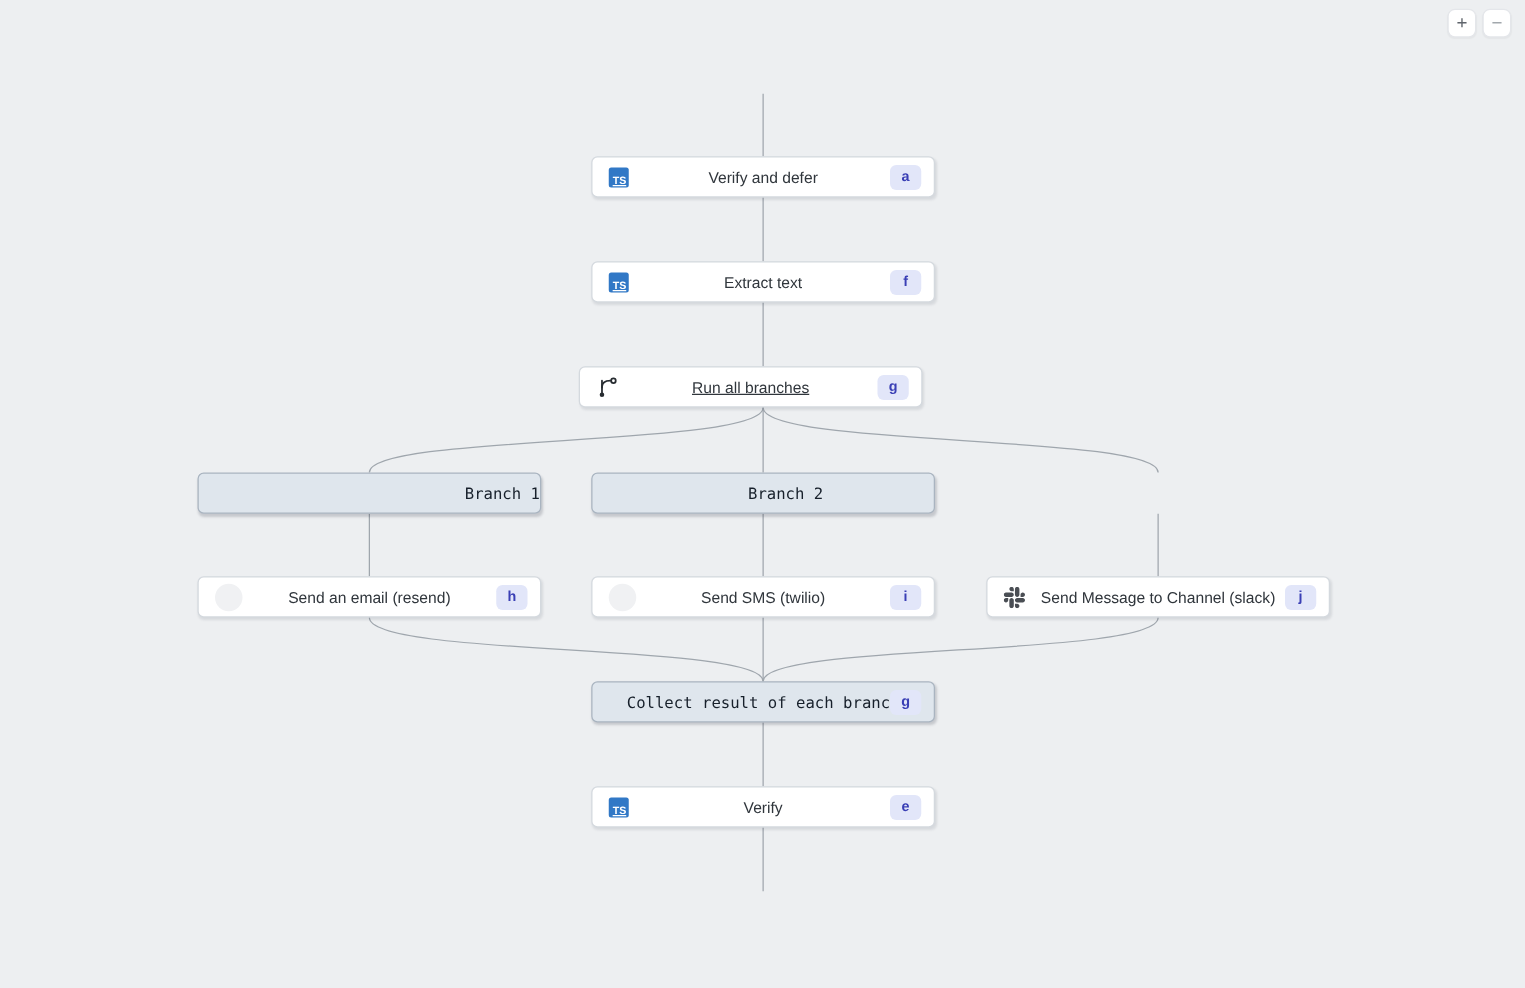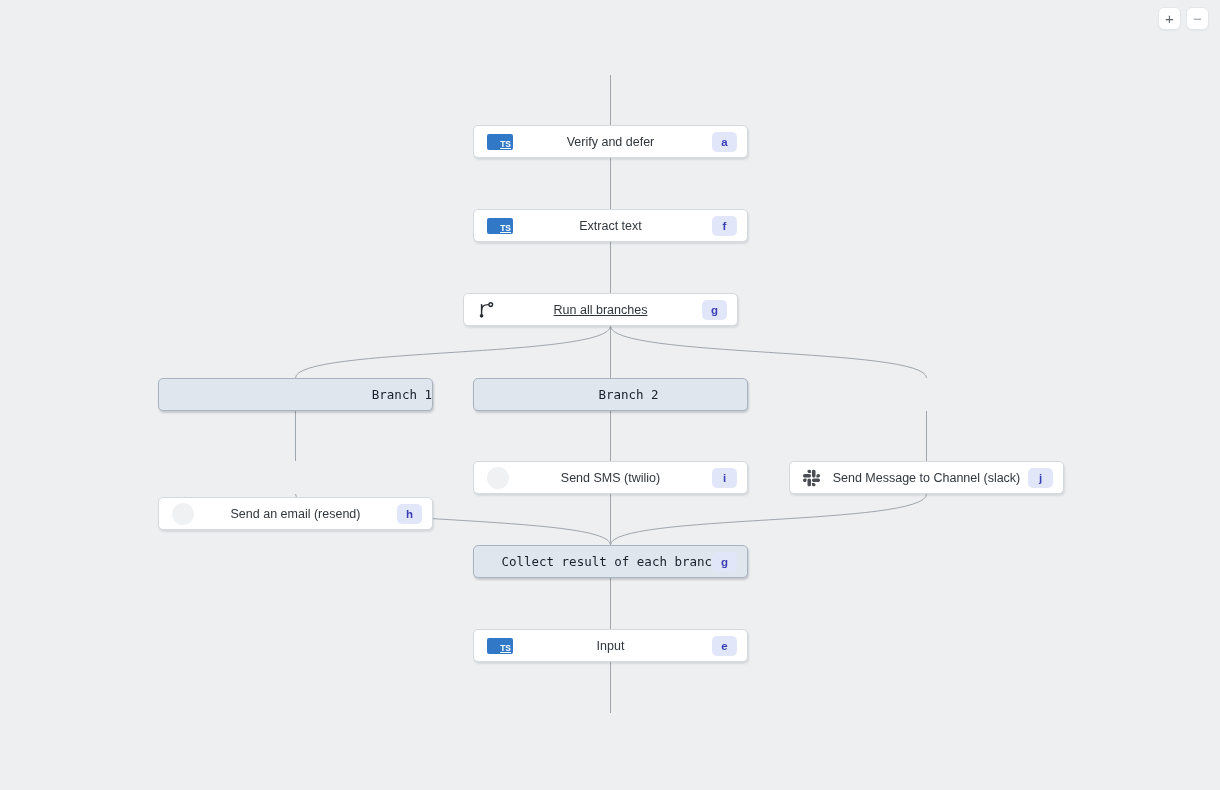--- a/index.html
+++ b/index.html
@@ -50,21 +50,21 @@
     background:var(--badge-bg);color:var(--badge-fg);
     border-radius:5px;font-weight:bold;font-size:11.5px;
     font-family:"Liberation Sans",sans-serif;
     display:flex;align-items:center;justify-content:center;
   }
   .node__icon{
     position:absolute;left:13px;top:50%;transform:translateY(-50%);
     display:flex;align-items:center;justify-content:center;
   }
   .ts-icon{
-    width:26px;height:16px;background:var(--ts-blue);border-radius:2px;
+    width:16px;height:16px;background:var(--ts-blue);border-radius:2px;
     color:#fff;font-weight:bold;font-size:8.5px;
     font-family:"Liberation Sans",sans-serif;
     display:flex;align-items:flex-end;justify-content:flex-end;
     padding:2px 2px 1px 0;
     text-decoration:underline;
   }
   .faded-icon{
     width:22px;height:22px;border-radius:50%;background:#f0f1f3;
   }
   .zoom-controls{
@@ -132,21 +132,21 @@
     <span class="node__badge">g</span>
   </div>
 
   <div class="node node--header" style="left:158px;top:378px;justify-content:flex-end;">
     <span class="node__label">Branch 1</span>
   </div>
   <div class="node node--header" style="left:473px;top:378px;padding-left:36px;">
     <span class="node__label">Branch 2</span>
   </div>
 
-  <div class="node node--task" style="left:158px;top:461px;margin-top:36px;">
+  <div class="node node--task" style="left:158px;top:461px;">
     <span class="node__icon">
       <span class="faded-icon"></span>
     </span>
     <span class="node__label">Send an email (resend)</span>
     <span class="node__badge">h</span>
   </div>
 
   <div class="node node--task" style="left:789px;top:461px;">
     <span class="node__icon">
       <svg width="17" height="17" viewBox="0 0 122.8 122.8" fill="#4a4e54">
@@ -170,21 +170,21 @@
 
   <div class="node node--header" style="left:473px;top:545px;">
     <span class="node__label">Collect result of each branch</span>
     <span class="node__badge">g</span>
   </div>
 
   <div class="node node--task" style="left:473px;top:629px;">
     <span class="node__icon">
       <span class="ts-icon">TS</span>
     </span>
-    <span class="node__label">Input</span>
+    <span class="node__label">Verify</span>
     <span class="node__badge">e</span>
   </div>
 
 
   <div class="zoom-controls">
     <button class="zoom-btn zoom-btn--in">+</button>
     <button class="zoom-btn zoom-btn--out">−</button>
   </div>
 
 </div>

